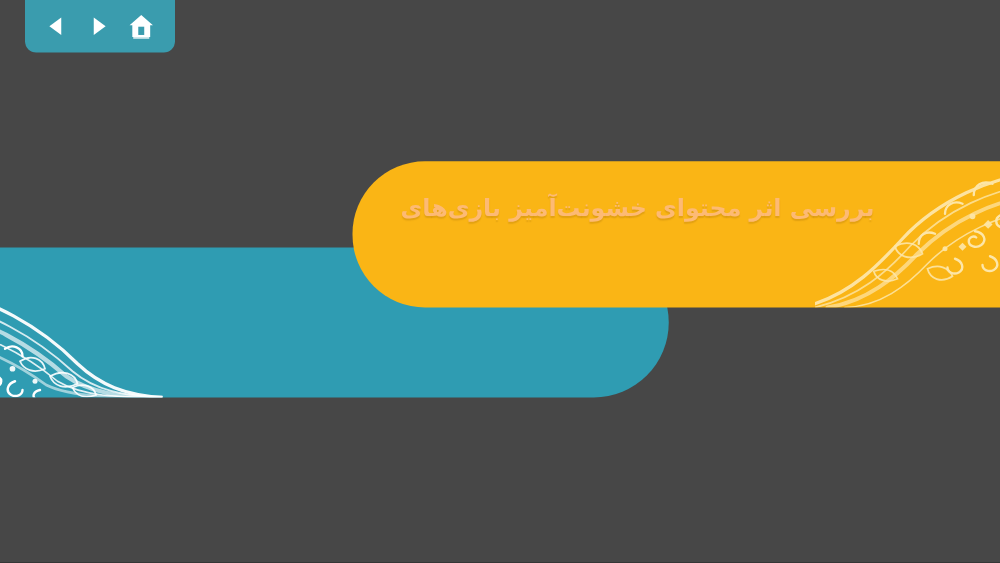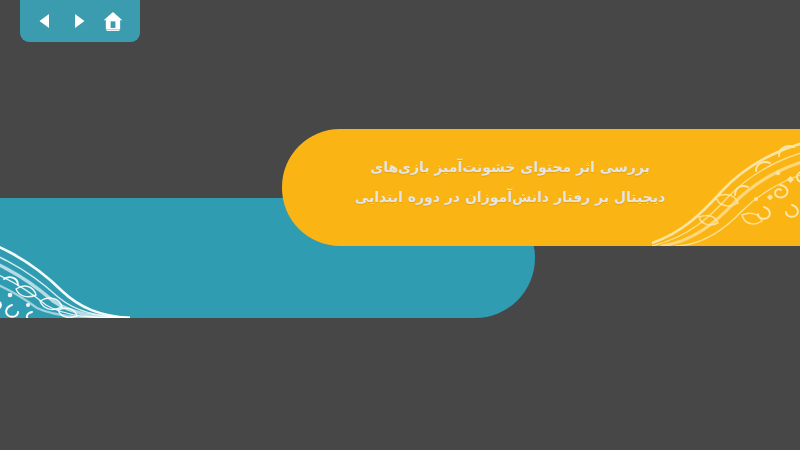--- a/index.html
+++ b/index.html
@@ -96,22 +96,22 @@
 
   
   #slide-title {
     position: absolute;
     z-index: 30;
     left: 300px;
     top: 152px;
     width: 420px;
     text-align: center;
     direction: rtl;
-    color: #e5e5e5;
-    font-size: 14px;
+    color: #fdba74;
+    font-size: 19px;
     line-height: 30px;
     font-weight: 700;
     letter-spacing: 0px;
     text-shadow: 0 1px 1px rgba(120,70,0,0.18);
   }
   #slide-title .title-line { display: block; white-space: nowrap; }
 </style>
 </head>
 <body>
 
@@ -222,16 +222,15 @@
       <g fill="none" stroke="#fde6a8" stroke-width="1.4" opacity="0.9">
         <path d="M86,74 c-10,6 -20,2 -22,-6 c10,-5 19,-2 22,6 z"></path>
         <path d="M110,92 c-9,6 -18,2 -20,-6 c9,-4 17,-1 20,6 z"></path>
         <path d="M66,94 c-9,4 -17,1 -19,-6 c9,-3 16,-1 19,6 z"></path>
       </g>
     </svg>
   </div>
 
   <div id="slide-title">
     <span class="title-line">بررسی اثر محتوای خشونت‌آمیز بازی‌های</span>
-    <span class="title-line">دیجیتال بر رفتار دانش‌آموزان در دوره ابتدایی</span>
   </div>
 
 </div>
 
 </body></html>

